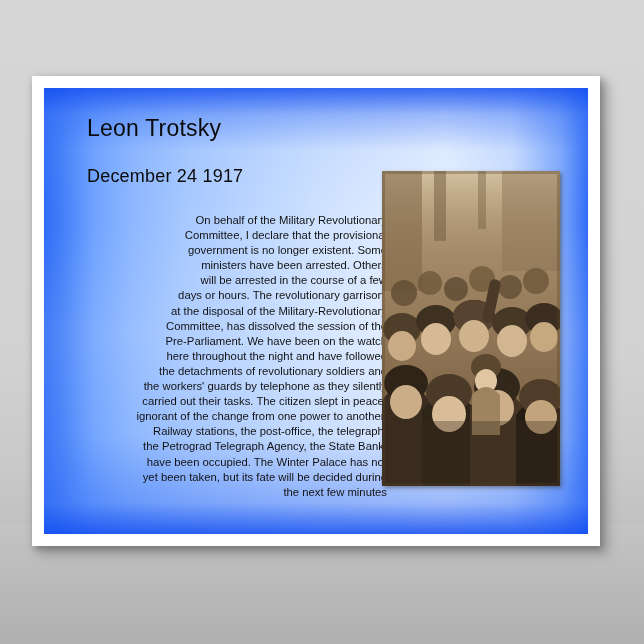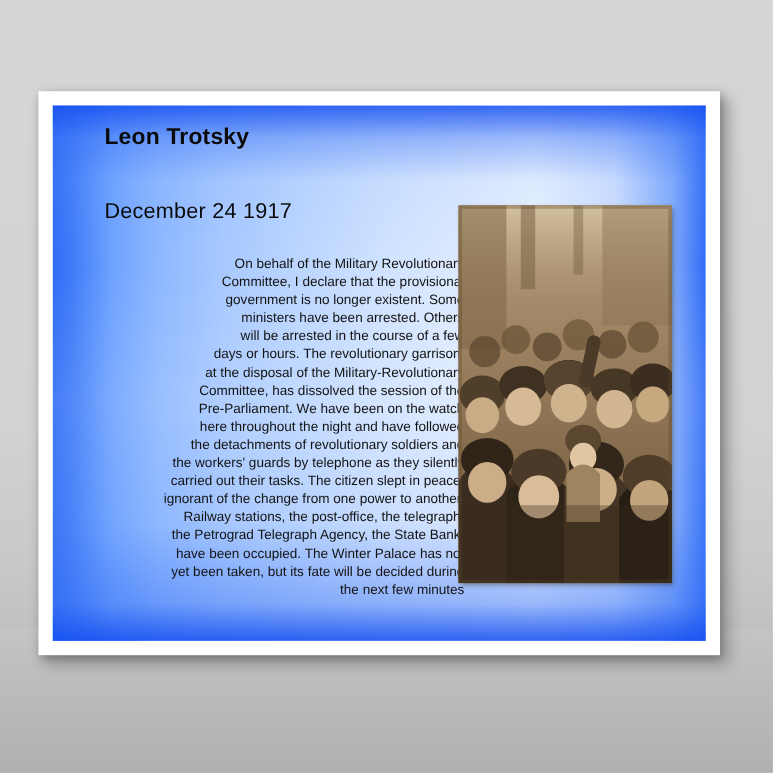--- a/index.html
+++ b/index.html
@@ -93,25 +93,24 @@
 
   .content {
     position: absolute;
     inset: 0;
     z-index: 3;
   }
 
   .title {
     position: absolute;
     left: 55px;
-    top: 28px;
-    font-size: 19px;
+    top: 39px;
+    font-size: 23px;
     color: #0b0b0b;
     letter-spacing: 0.2px;
-    font-weight: bold;
   }
   .subtitle {
     position: absolute;
     left: 55px;
     top: 90px;
     font-size: 18px;
     color: #0b0b0b;
     letter-spacing: 0.2px;
   }
 

